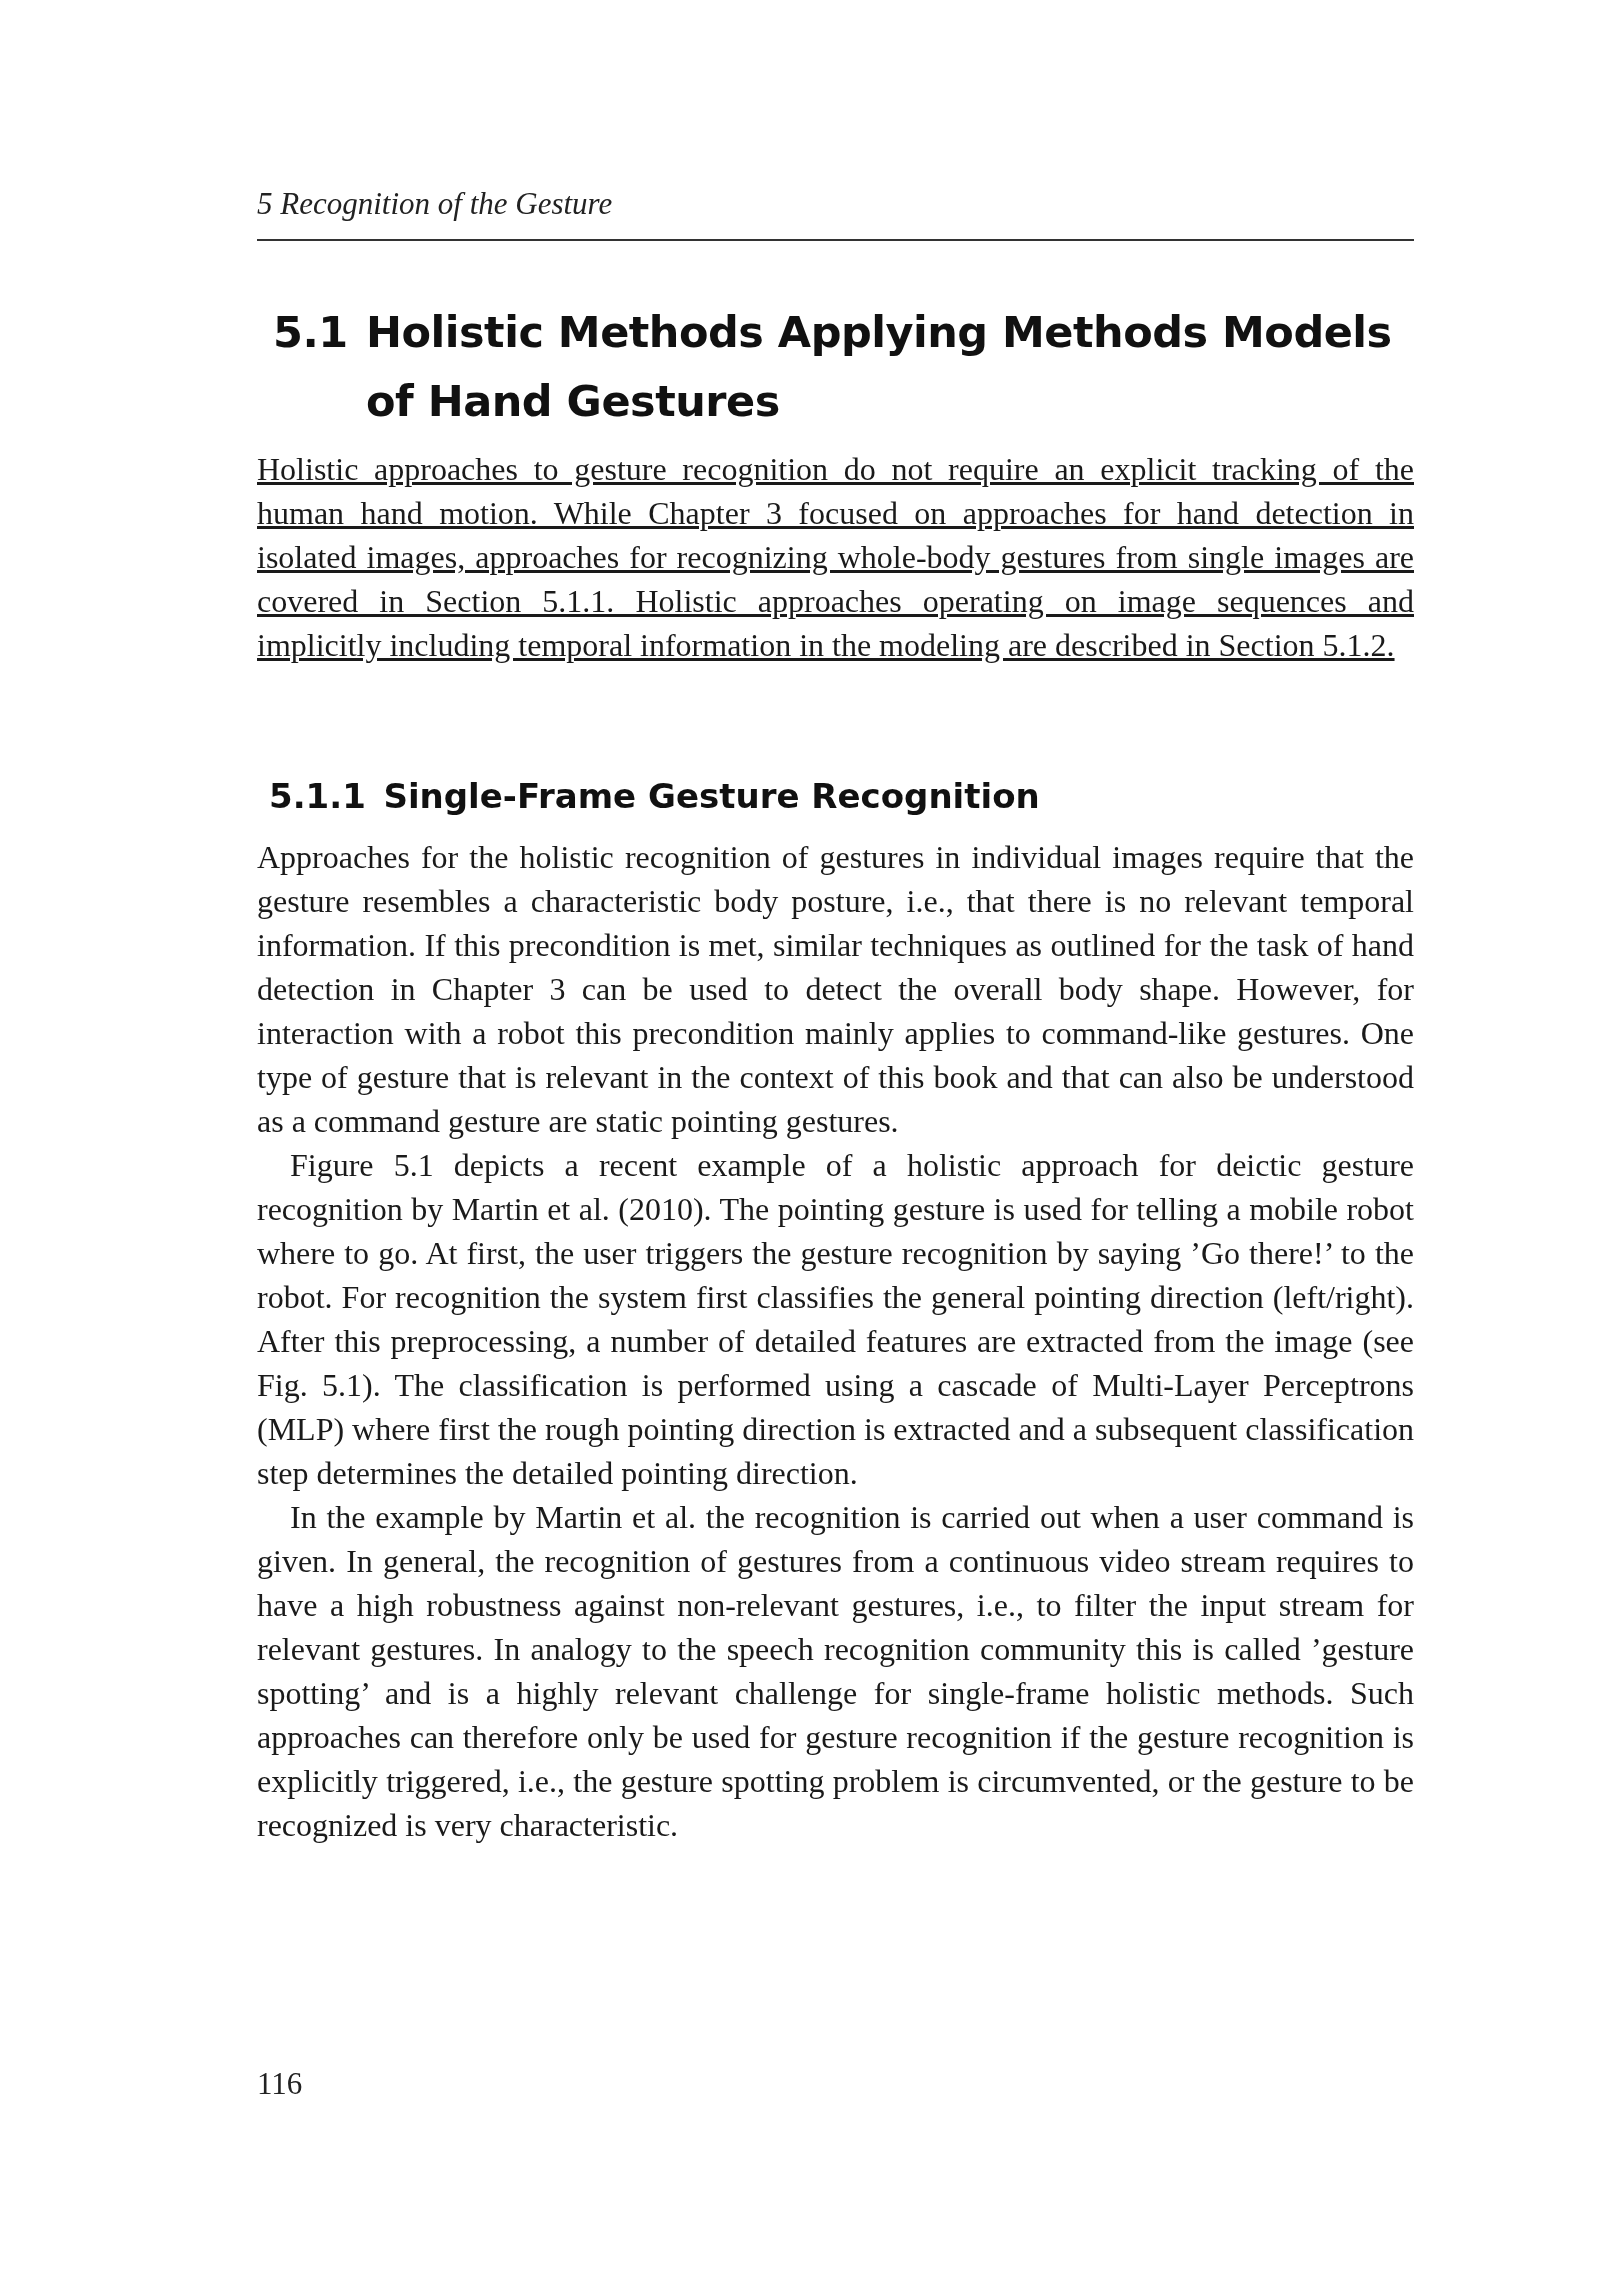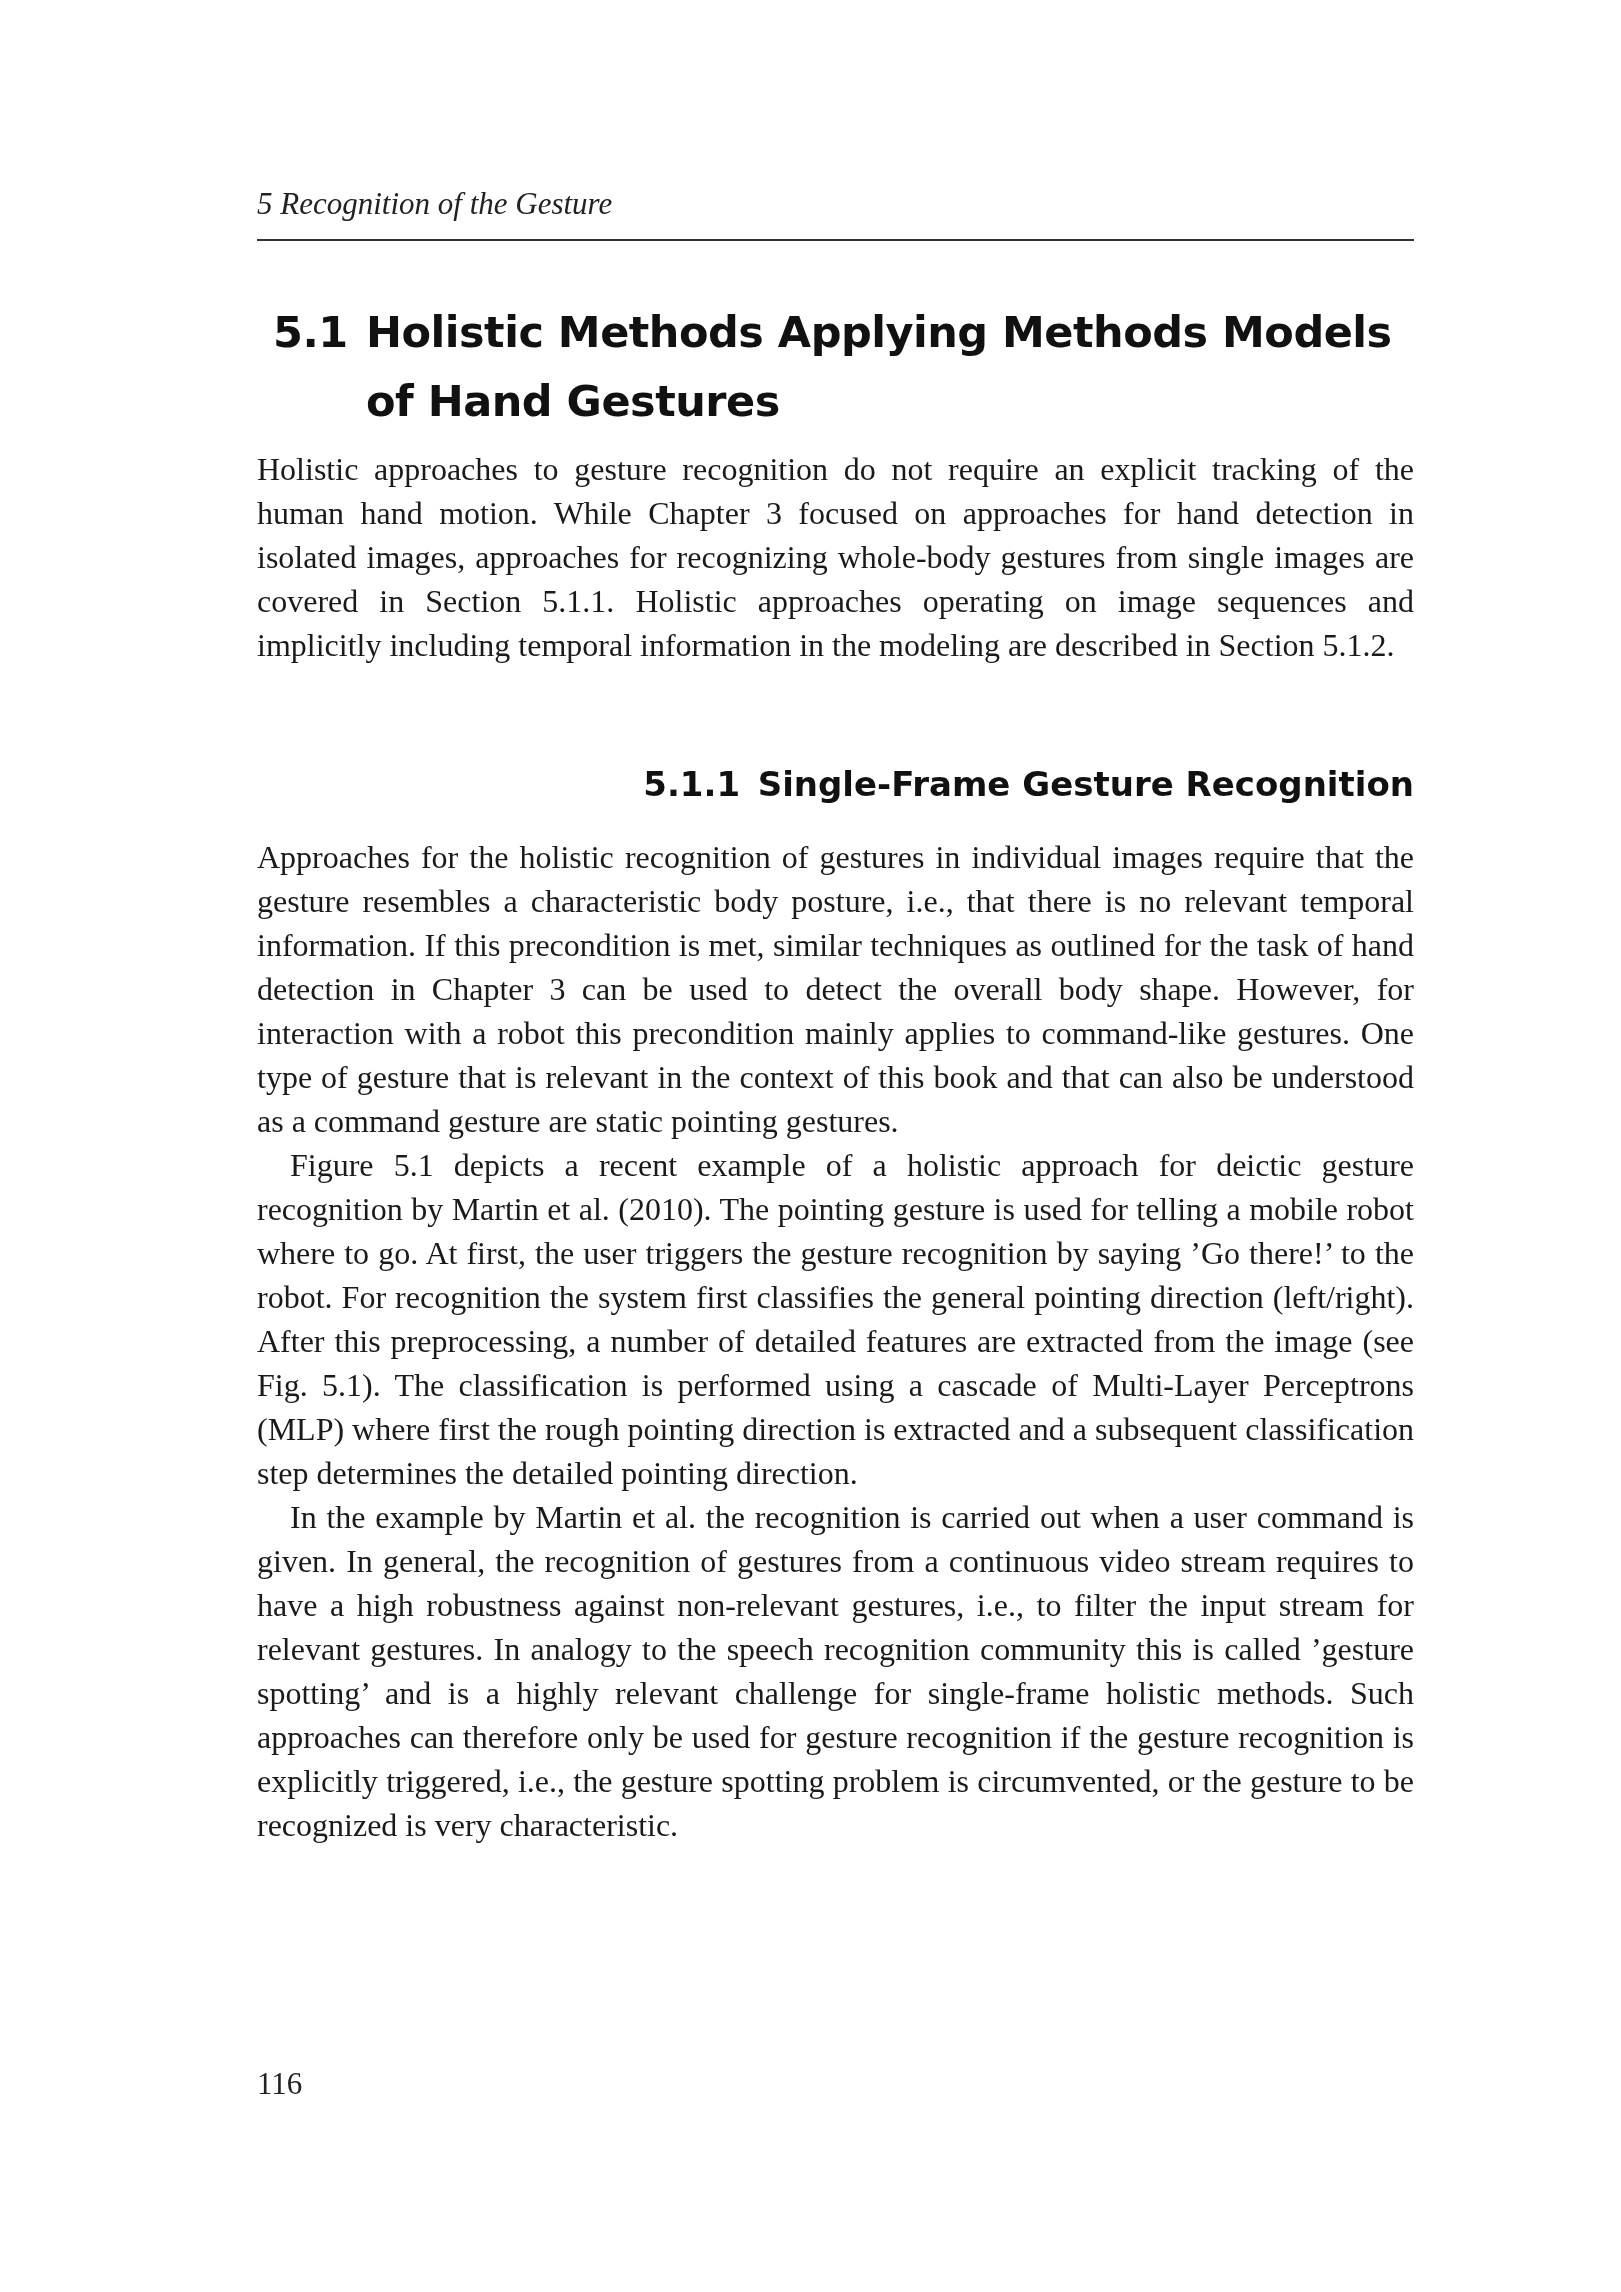--- a/index.html
+++ b/index.html
@@ -4,21 +4,21 @@
 <style>
   html, body { margin:0; padding:0; background:#ffffff; }
   body { width:1621px; height:2293px; position:relative; overflow:hidden; color:#111; }
   .page { position:absolute; left:257px; top:0; width:1157px; }
   .running-head { position:absolute; top:186px; left:0; width:1157px; font-family:Liberation Serif, serif; font-style:italic; font-size:31px; line-height:35px; color:#222; }
   .rule { position:absolute; top:239px; left:0; width:1157px; height:0; border-top:2px solid #333; }
   .title { position:absolute; top:282px; left:0; width:1157px; font-family:"DejaVu Sans","Liberation Sans",sans-serif; font-weight:bold; font-size:43px; line-height:69px; letter-spacing:-0.5px; }
   .title .num { position:absolute; left:0; top:0; }
   .title .text { display:block; padding-left:93px; }
   .body { font-family:"Liberation Serif","DejaVu Serif",serif; font-size:32px; line-height:44px; text-align:justify; color:#1a1a1a; }
-  .para1 { position:absolute; top:447px; left:0; width:1157px; }
+  .para1 { position:absolute; top:447px; left:0; width:1157px;text-decoration:underline; }
   .subhead { position:absolute; top:763px; left:0; width:1157px; font-family:"DejaVu Sans","Liberation Sans",sans-serif; font-weight:bold; font-size:34px; line-height:43px; }
   .subhead .num { margin-right:17.6px; }
   .section2 { position:absolute; top:835px; left:0; width:1157px; }
   .section2 p { margin:0; }
   .section2 p.indent { text-indent:33px; }
   .para1 p { margin:0; }
   .page-number { position:absolute; top:2066px; left:0; font-family:"Liberation Serif","DejaVu Serif",serif; font-size:31px; line-height:35px; color:#222; }
 </style>
 </head>
 <body>
@@ -29,21 +29,21 @@
 
   <h1 class="title" style="margin:16px;">
     <span class="num">5.1</span>
     <span class="text">Holistic Methods Applying Methods Models of Hand Gestures</span>
   </h1>
 
   <div class="body para1">
     <p>Holistic approaches to gesture recognition do not require an explicit tracking of the human hand motion. While Chapter 3 focused on approaches for hand detection in isolated images, approaches for recognizing whole-body gestures from single images are covered in Section 5.1.1. Holistic approaches operating on image sequences and implicitly including temporal information in the modeling are described in Section 5.1.2.</p>
   </div>
 
-  <h2 class="subhead" style="margin:0;text-align:right;">
+  <h2 class="subhead" style="margin:12px;">
     <span class="num">5.1.1</span><span>Single-Frame Gesture Recognition</span>
   </h2>
 
   <div class="body section2">
     <p>Approaches for the holistic recognition of gestures in individual images require that the gesture resembles a characteristic body posture, i.e., that there is no relevant temporal information. If this precondition is met, similar techniques as outlined for the task of hand detection in Chapter 3 can be used to detect the overall body shape. However, for interaction with a robot this precondition mainly applies to command-like gestures. One type of gesture that is relevant in the context of this book and that can also be understood as a command gesture are static pointing gestures.</p>
     <p class="indent">Figure 5.1 depicts a recent example of a holistic approach for deictic gesture recognition by Martin et al. (2010). The pointing gesture is used for telling a mobile robot where to go. At first, the user triggers the gesture recognition by saying ’Go there!’ to the robot. For recognition the system first classifies the general pointing direction (left/right). After this preprocessing, a number of detailed features are extracted from the image (see Fig. 5.1). The classification is performed using a cascade of Multi-Layer Perceptrons (MLP) where first the rough pointing direction is extracted and a subsequent classification step determines the detailed pointing direction.</p>
     <p class="indent">In the example by Martin et al. the recognition is carried out when a user command is given. In general, the recognition of gestures from a continuous video stream requires to have a high robustness against non-relevant gestures, i.e., to filter the input stream for relevant gestures. In analogy to the speech recognition community this is called ’gesture spotting’ and is a highly relevant challenge for single-frame holistic methods. Such approaches can therefore only be used for gesture recognition if the gesture recognition is explicitly triggered, i.e., the gesture spotting problem is circumvented, or the gesture to be recognized is very characteristic.</p>
   </div>
 
   <div class="page-number">116</div>

